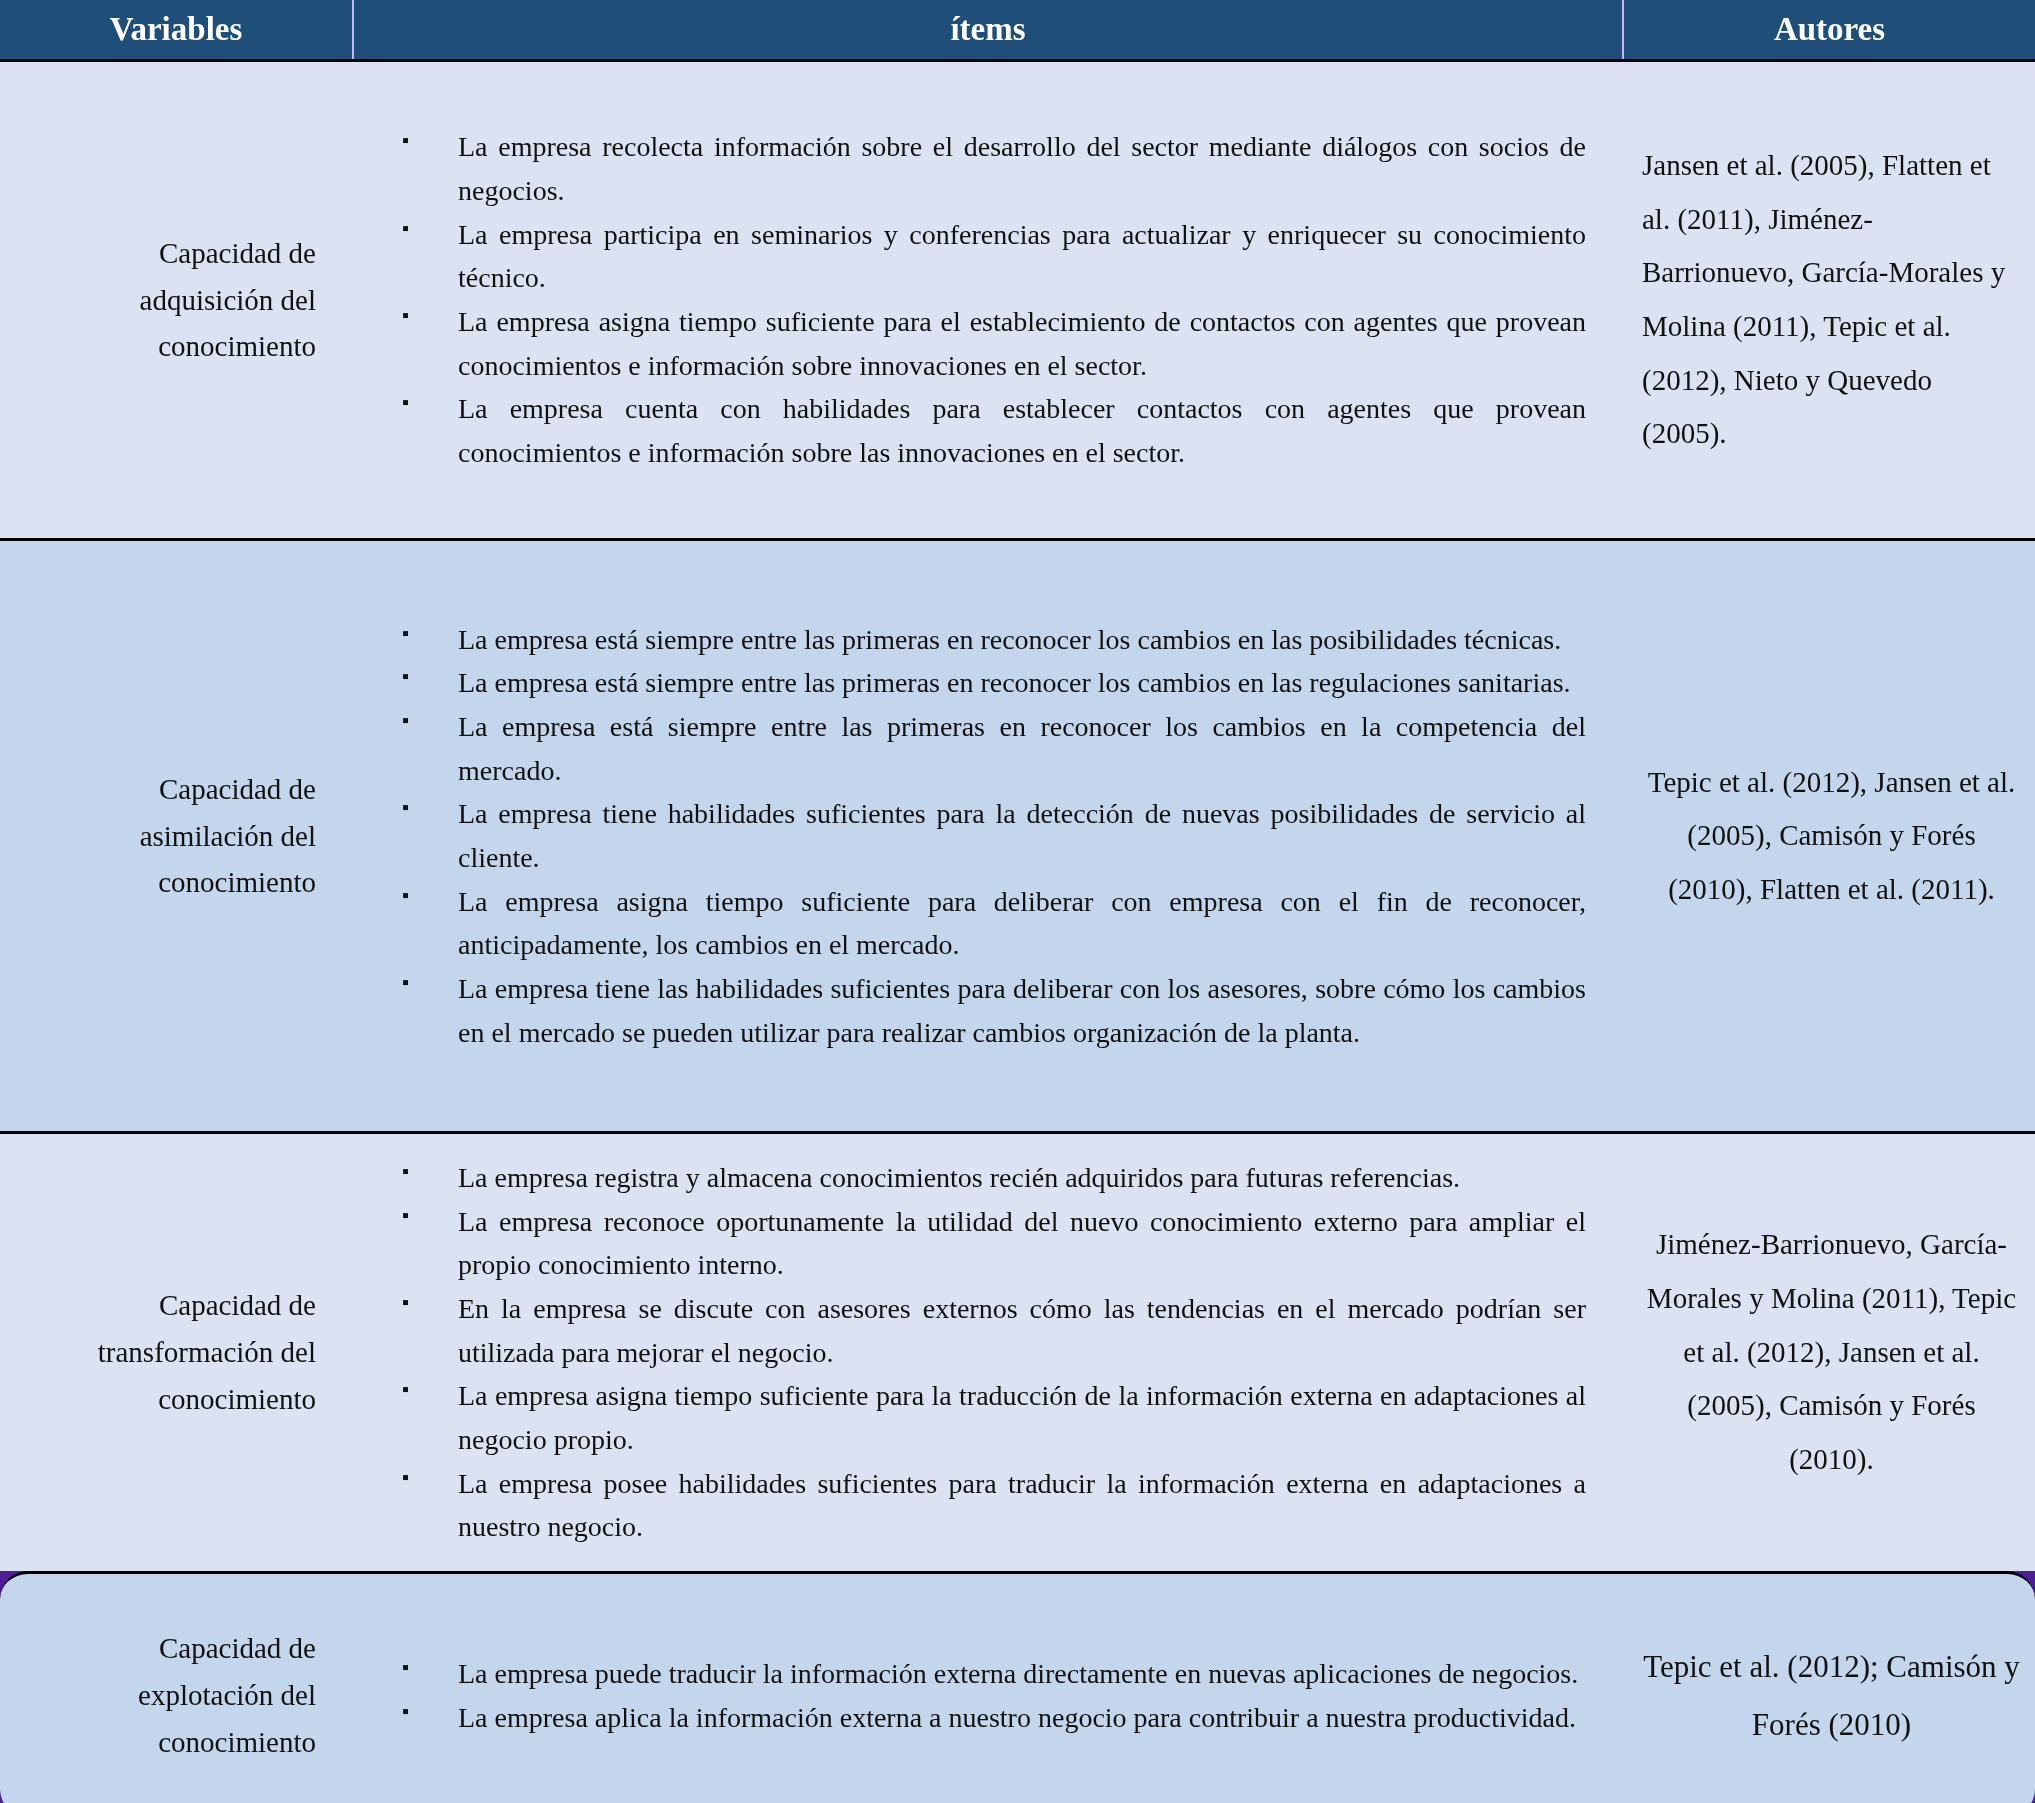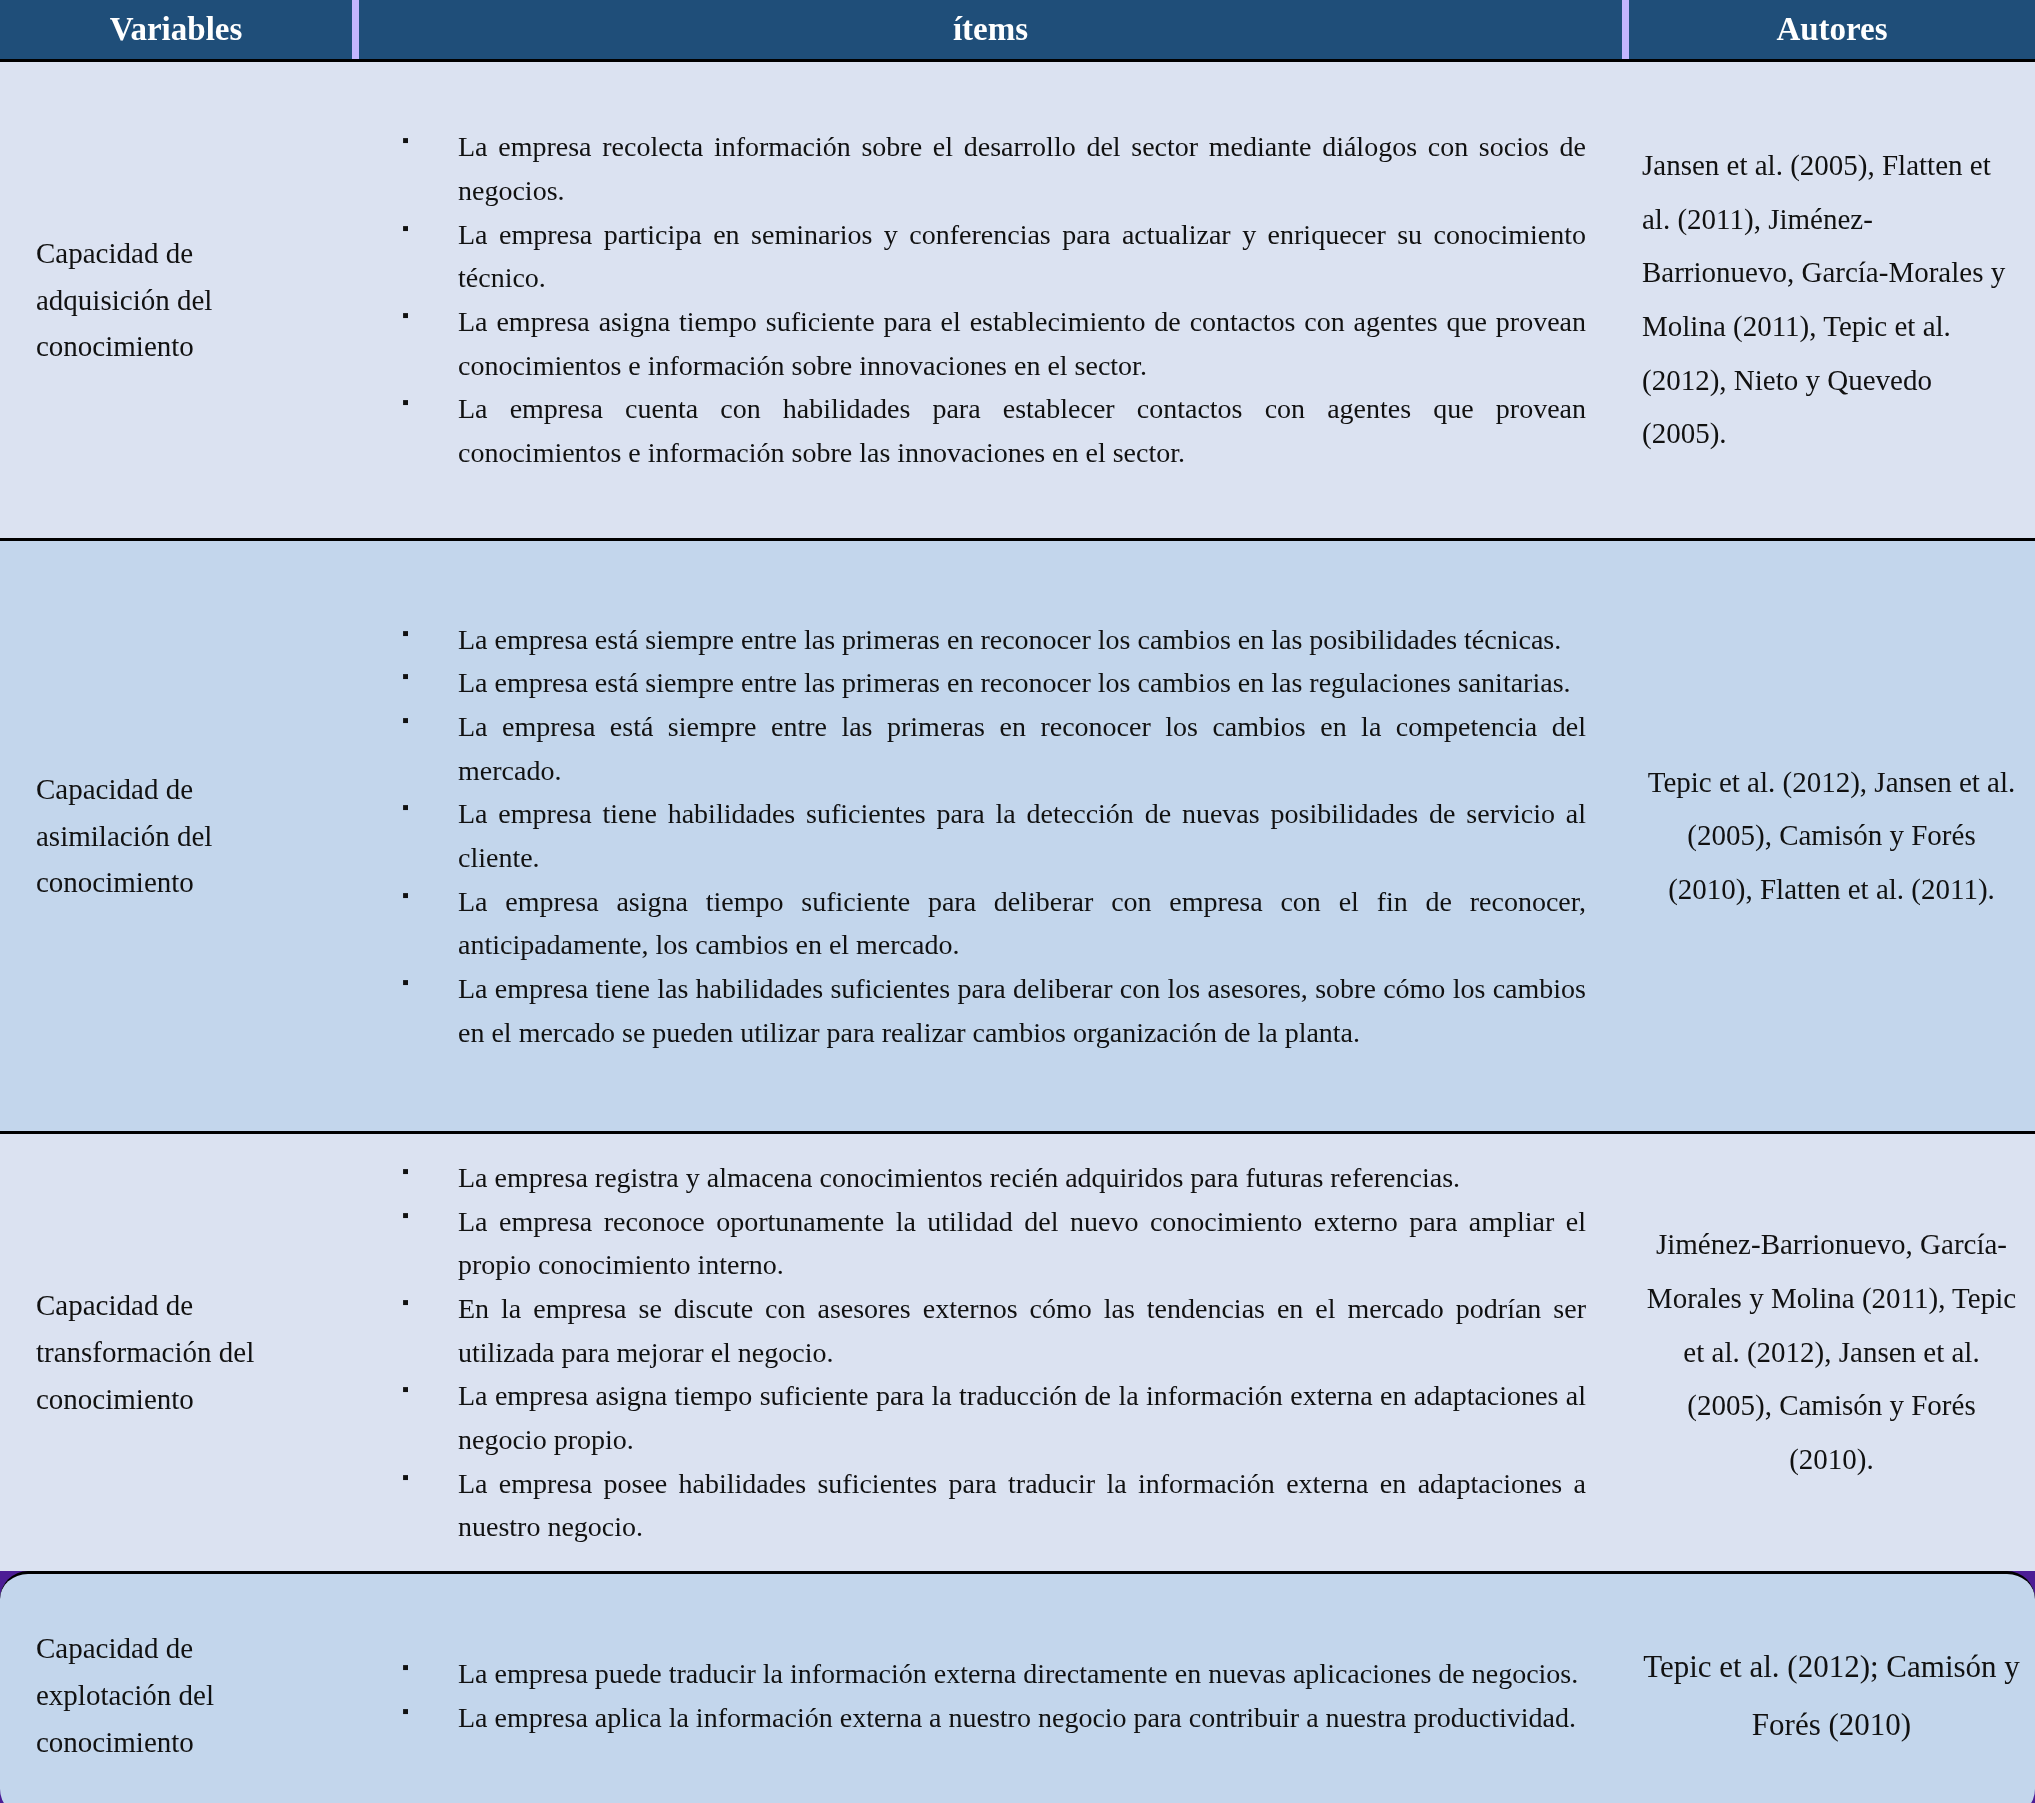--- a/index.html
+++ b/index.html
@@ -27,36 +27,36 @@
   .header-cell {
     display: flex;
     align-items: center;
     justify-content: center;
     color: #ffffff;
     font-weight: bold;
     font-size: 33px;
     box-sizing: border-box;
   }
   .header-cell + .header-cell {
-    border-left: 7px solid #c4b5fd;
+    border-left: 2px solid #c4b5fd;
   }
   .body-row + .body-row {
     border-top: 3px solid #000000;
   }
   .row-light  { background: #DBE2F1; }
   .row-medium { background: #C3D6EC; }
   .cell {
     box-sizing: border-box;
     display: flex;
     flex-direction: column;
     justify-content: center;
   }
   .var-cell {
     align-items: center;
-    text-align: left;
+    text-align: right;
     font-size: 29px;
     line-height: 1.62;
     color: #111111;
     padding: 10px 36px;
   }
   .items-cell {
     padding: 10px 24px 10px 36px;
   }
   .items-list {
     list-style: none;

